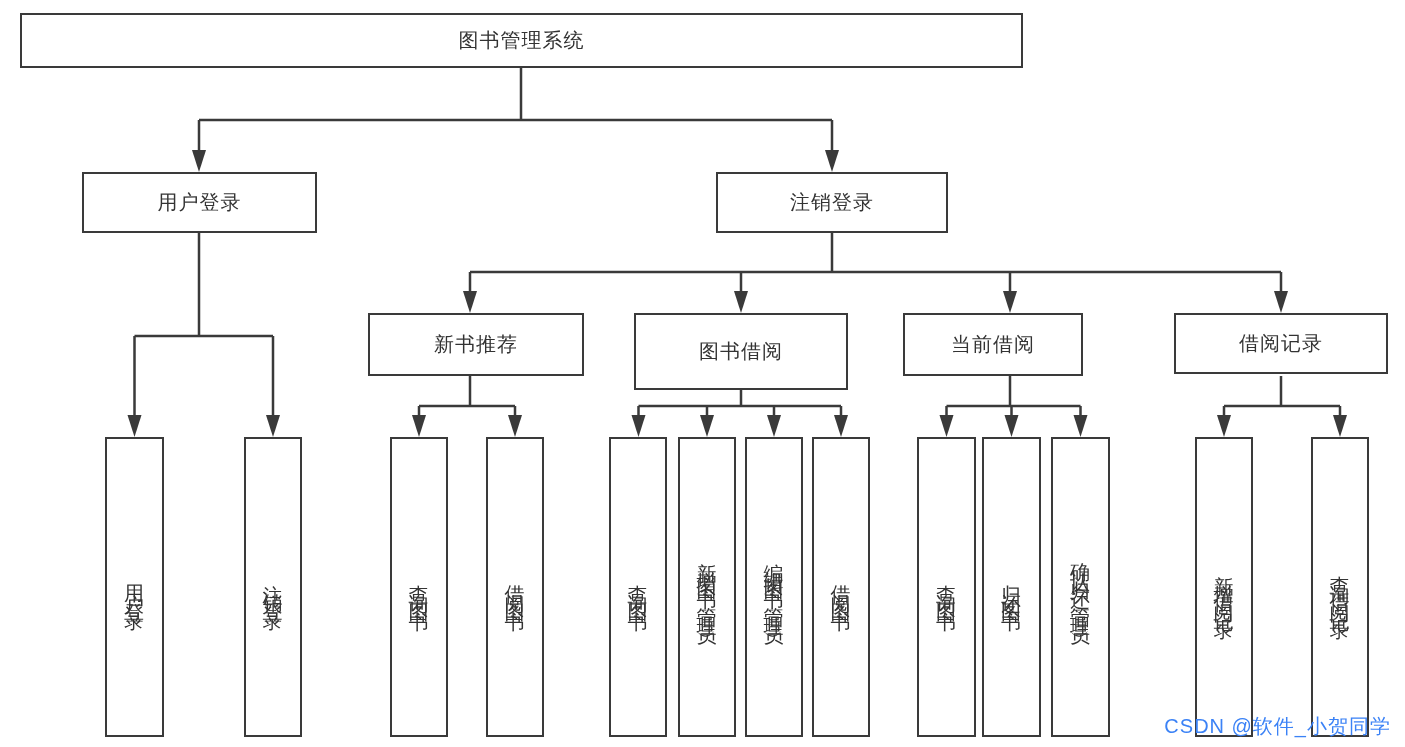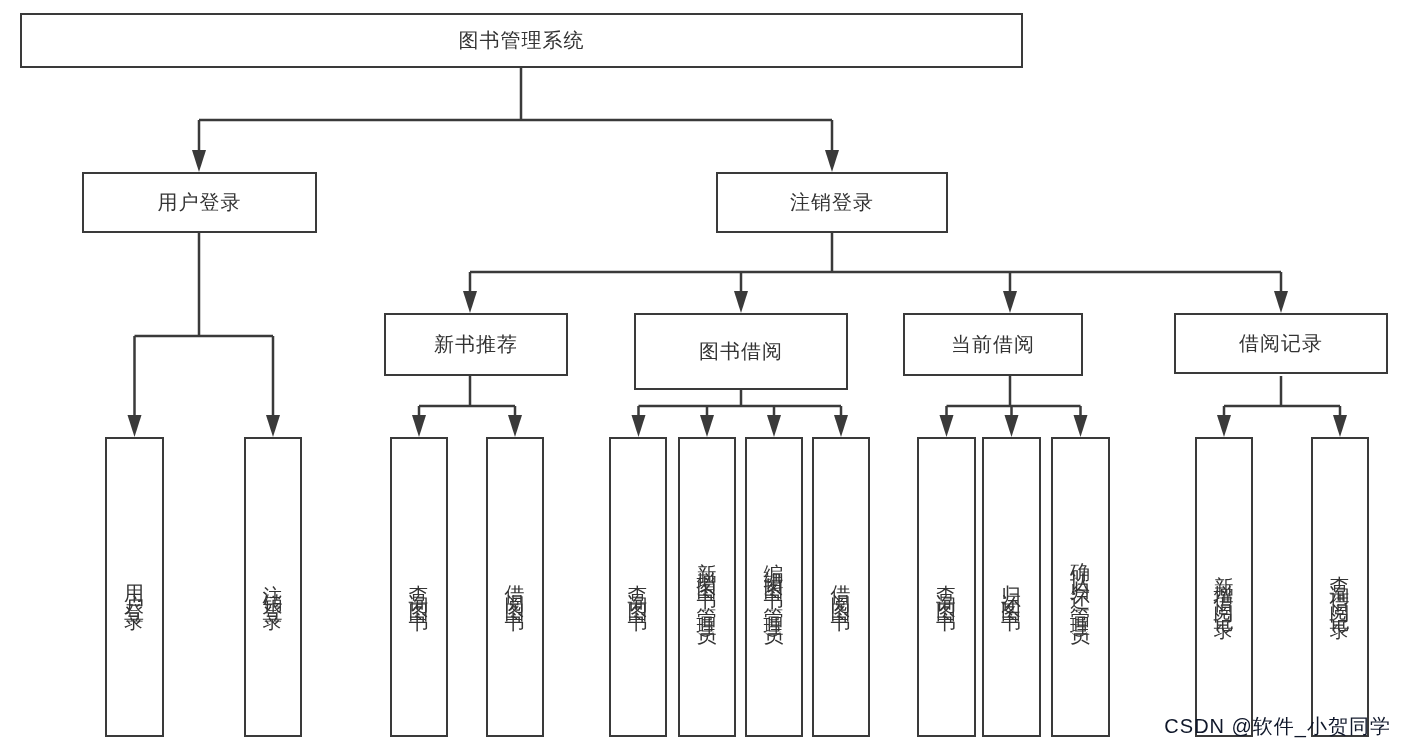--- a/index.html
+++ b/index.html
@@ -34,21 +34,21 @@
     text-orientation: mixed;
     letter-spacing: 9px;
     line-height: 1.1;
     font-size: 20px;
   }
   .watermark {
     position: absolute;
     right: 14px;
     bottom: 7px;
     font-size: 20px;
-    color: #0f172a;
+    color: #3b82f6;
     letter-spacing: 1px;
     white-space: nowrap;
   }
 </style>
 </head>
 <body>
 
 <div class="stage">
 
   <svg class="connectors" viewBox="0 0 1405 747" xmlns="http://www.w3.org/2000/svg">
@@ -89,21 +89,21 @@
       <polygon points="1217,415 1231,415 1224,437"></polygon>
       <polygon points="1333,415 1347,415 1340,437"></polygon>
     </g>
   </svg>
 
   <div class="node" style="left:20px; top:13px; width:1003px; height:55px;">图书管理系统</div>
 
   <div class="node" style="left:82px; top:172px; width:235px; height:61px;">用户登录</div>
   <div class="node" style="left:716px; top:172px; width:232px; height:61px;">注销登录</div>
 
-  <div class="node" style="left:384px; top:313px; width:184px; height:63px;">新书推荐</div>
+  <div class="node" style="left:368px; top:313px; width:216px; height:63px;">新书推荐</div>
   <div class="node" style="left:634px; top:313px; width:214px; height:77px;">图书借阅</div>
   <div class="node" style="left:903px; top:313px; width:180px; height:63px;">当前借阅</div>
   <div class="node" style="left:1174px; top:313px; width:214px; height:61px;">借阅记录</div>
 
   <div class="node vnode" style="left:105px; top:437px; width:59px; height:300px;">用户登录</div>
   <div class="node vnode" style="left:244px; top:437px; width:58px; height:300px;">注销登录</div>
 
   <div class="node vnode" style="left:390px; top:437px; width:58px; height:300px;">查询图书</div>
   <div class="node vnode" style="left:486px; top:437px; width:58px; height:300px;">借阅图书</div>
 

